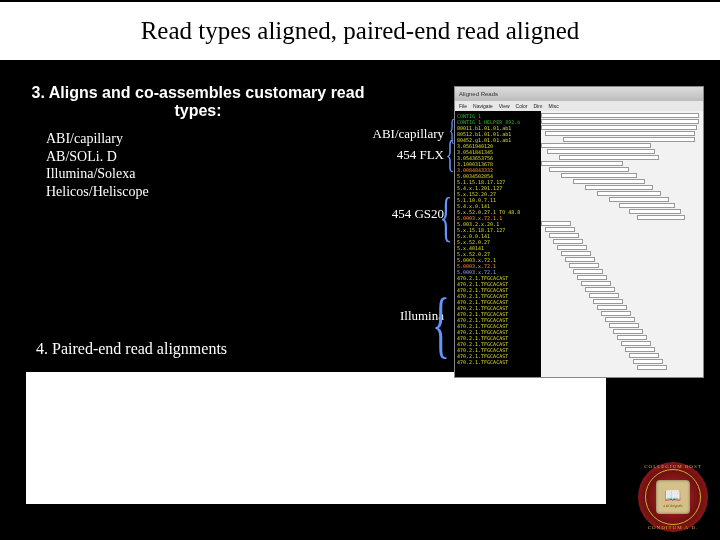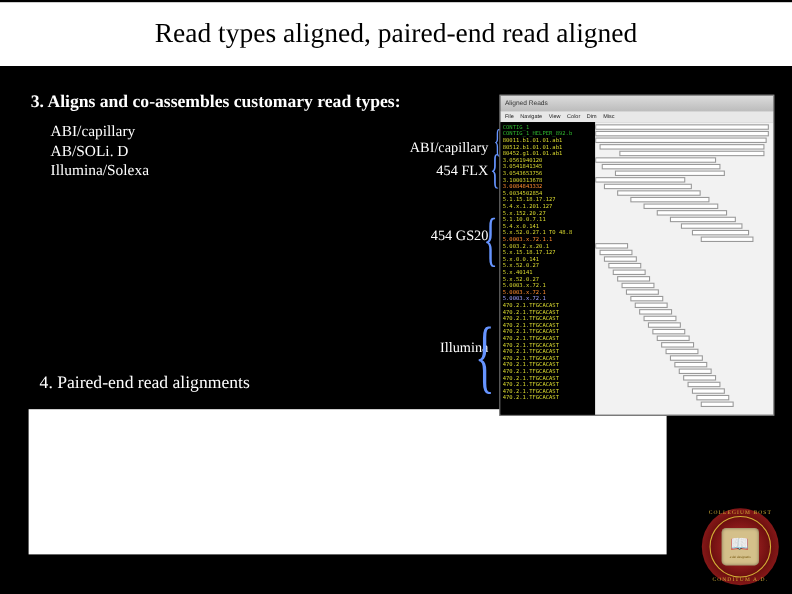--- a/index.html
+++ b/index.html
@@ -1,21 +1,21 @@
 <!DOCTYPE html>
 <html><head>
 <meta charset="utf-8">
 <style>
   * { margin: 0; padding: 0; box-sizing: border-box; }
   html, body { width: 720px; height: 540px; overflow: hidden; font-family: Georgia, 'Times New Roman', serif; }
   .slide { width: 720px; height: 540px; background: #000; position: relative; }
   .title-band { position: absolute; top: 2px; left: 0; width: 720px; height: 58px; background: #fff; display: flex; align-items: center; justify-content: center; }
   .title { font-size: 25px; color: #000; font-family: 'Palatino Linotype', Georgia, serif; }
   .body-top { position: absolute; top: 84px; left: 28px; width: 340px; }
-  .point3 { font-size: 16px; font-weight: bold; color: #fff; margin-bottom: 10px; font-family: Liberation Serif, serif; }
+  .point3 { font-size: 16px; font-weight: bold; color: #fff; margin-bottom: 10px; font-family: Liberation Sans, sans-serif; text-align: center; }
   .types { margin-left: 18px; }
   .types div { font-size: 14px; color: #fff; line-height: 1.25; font-family: 'Palatino Linotype', Georgia, serif; }
   .point4 { position: absolute; top: 340px; left: 36px; font-size: 16px; font-weight: normal; color: #fff; font-family: 'Palatino Linotype', Georgia, serif; }
   .white-box { position: absolute; top: 372px; left: 26px; width: 580px; height: 132px; background: #fff; }
   .viewer { position: absolute; top: 86px; right: 16px; width: 250px; height: 292px; background: #1a1a1a; border: 1px solid #888; }
   .viewer-titlebar { height: 14px; background: linear-gradient(#dcdcdc,#bcbcbc); display: flex; align-items: center; padding: 0 4px; font-size: 6px; color: #333; font-family: sans-serif; }
   .viewer-menu { height: 10px; background: #e8e8e8; display: flex; align-items: center; gap: 6px; padding: 0 4px; font-size: 5px; color: #222; font-family: sans-serif; }
   .viewer-menu span { cursor: default; }
   .viewer-content { display: flex; height: calc(100% - 24px); }
   .seq-left { width: 86px; background: #000; padding: 2px 0 2px 2px; overflow: hidden; }
@@ -49,20 +49,21 @@
   <div class="title-band">
     <div class="title">Read types aligned, paired-end read aligned</div>
   </div>
 
   <div class="body-top">
     <div class="point3">3. Aligns and co-assembles customary read types:</div>
     <div class="types">
       <div>ABI/capillary</div>
       <div>AB/SOLi. D</div>
       <div>Illumina/Solexa</div>
+      <div>Helicos/Heliscope</div>
     </div>
   </div>
 
   <div class="point4">4. Paired-end read alignments</div>
 
   <div class="white-box"></div>
 
   <div class="label label-abi">ABI/capillary</div>
   <div class="brace brace-abi">{</div>
   <div class="label label-flx">454 FLX</div>

